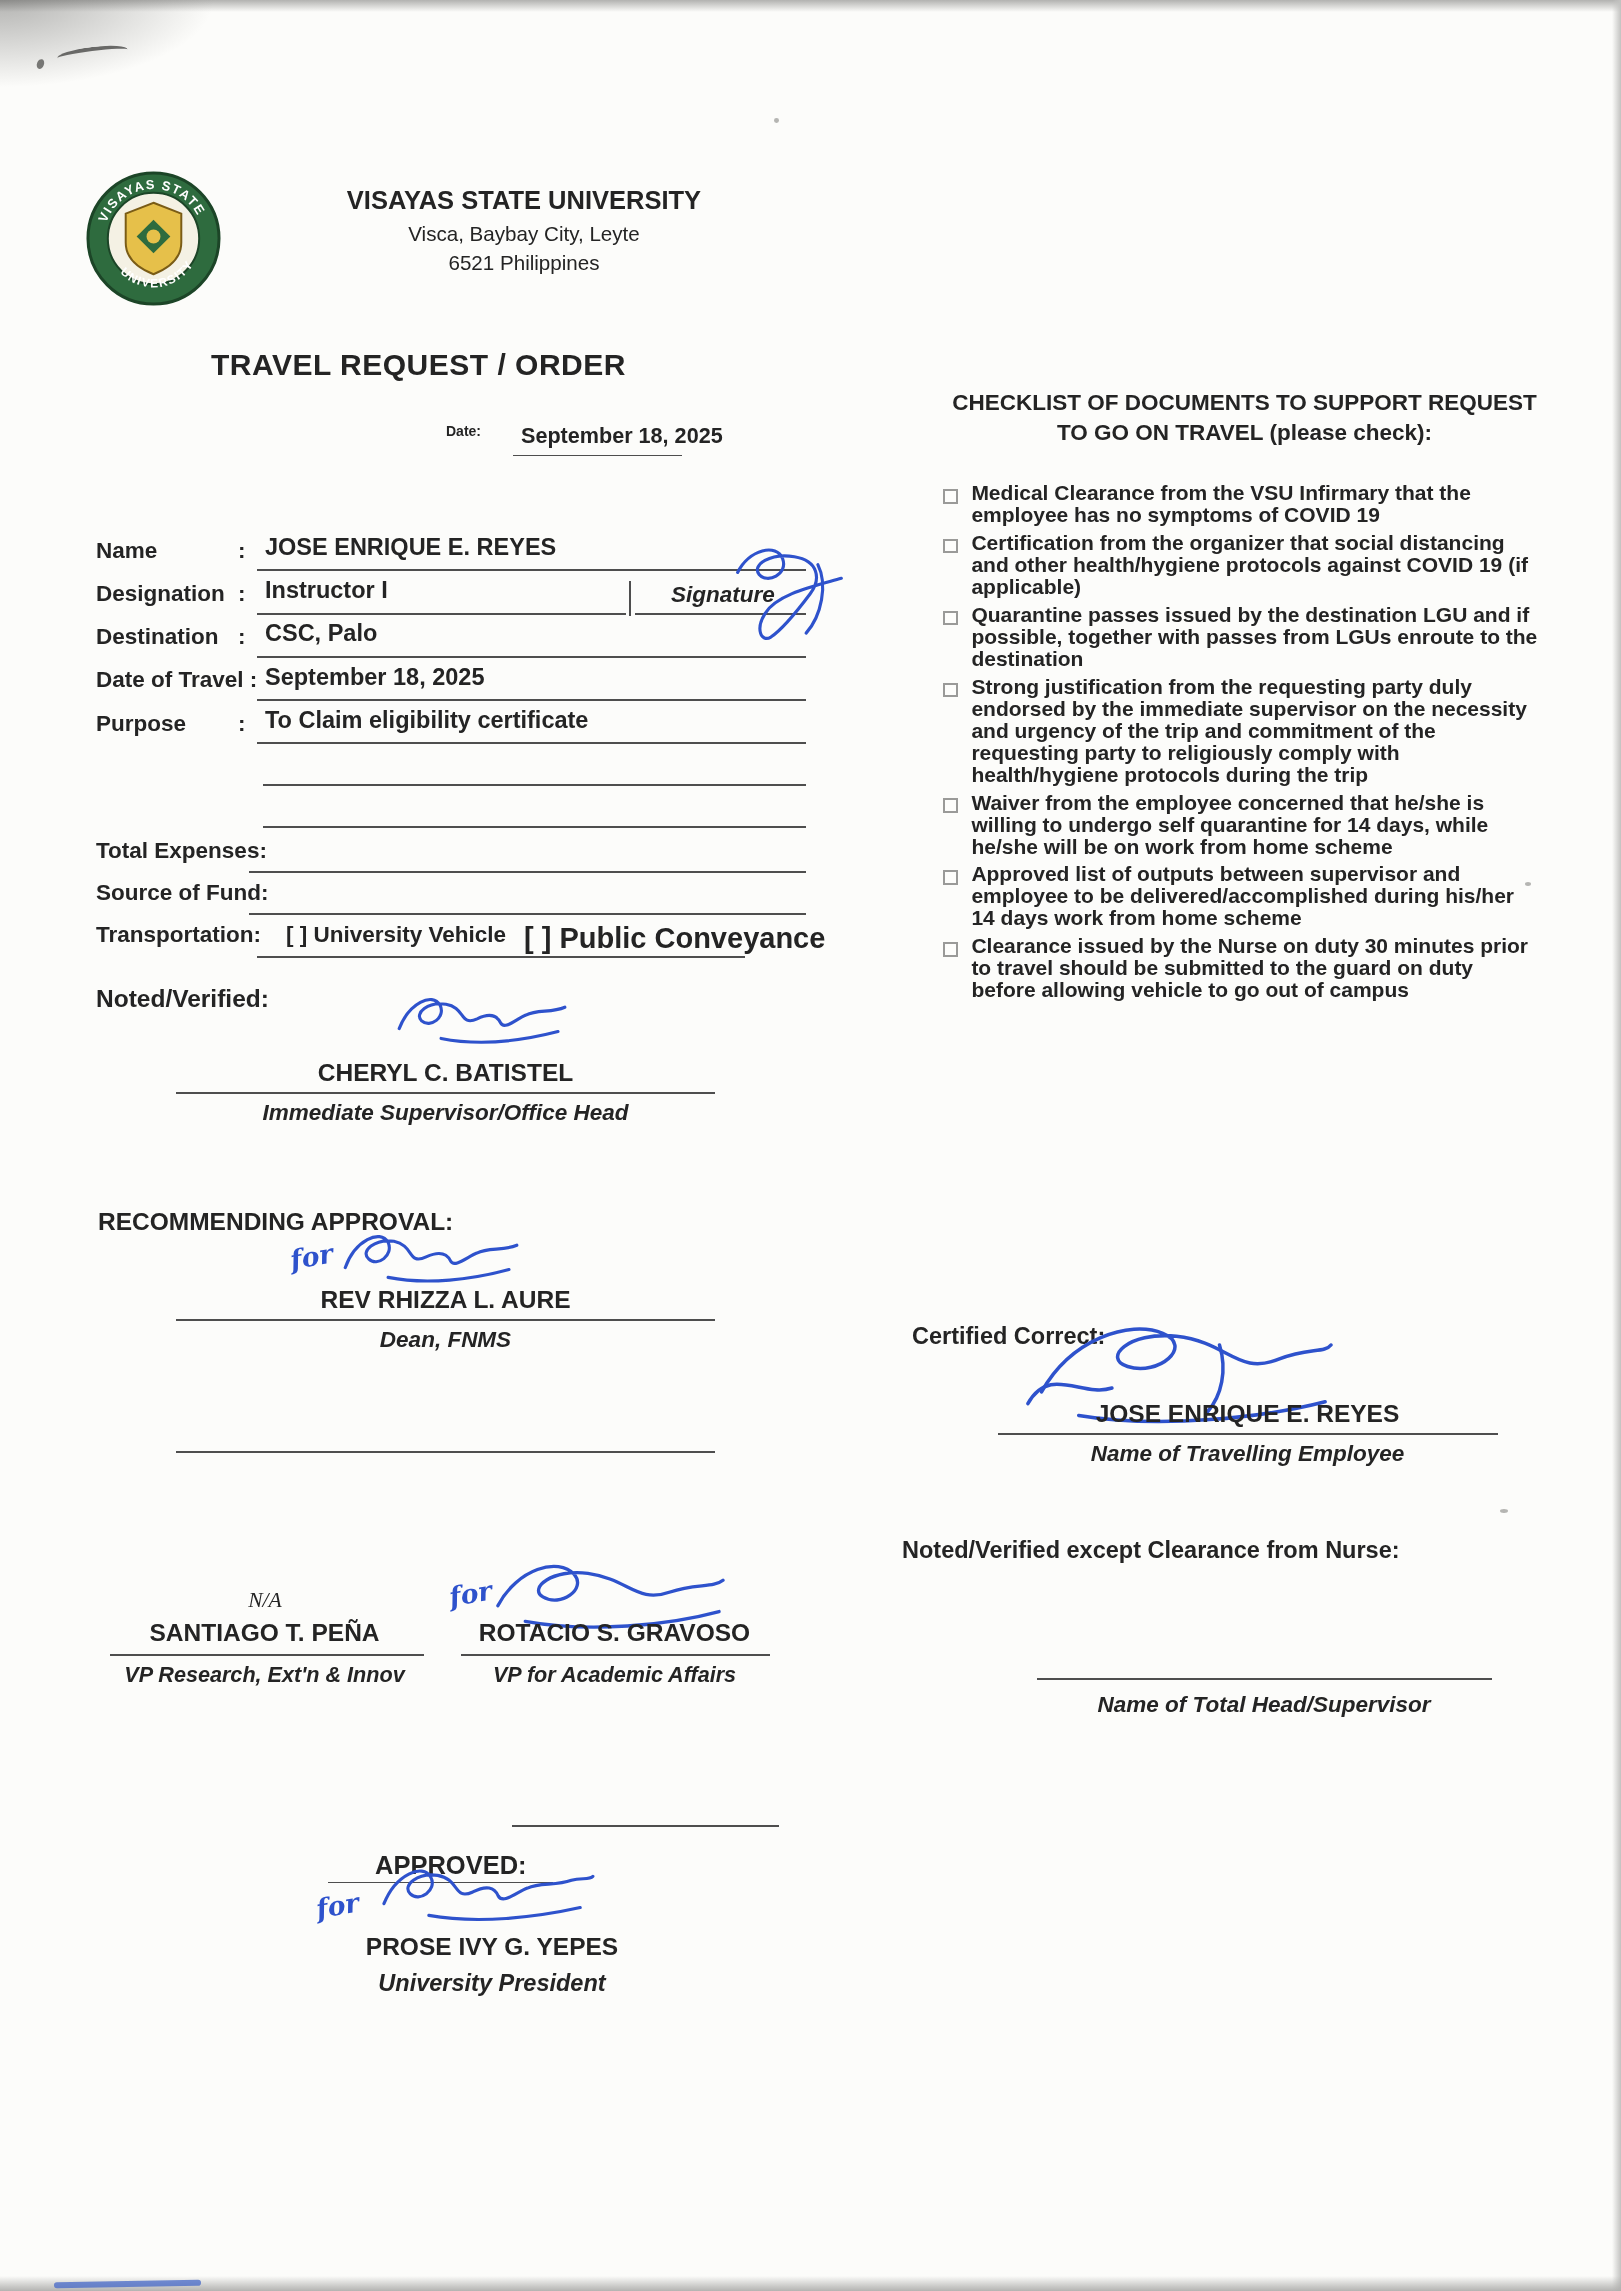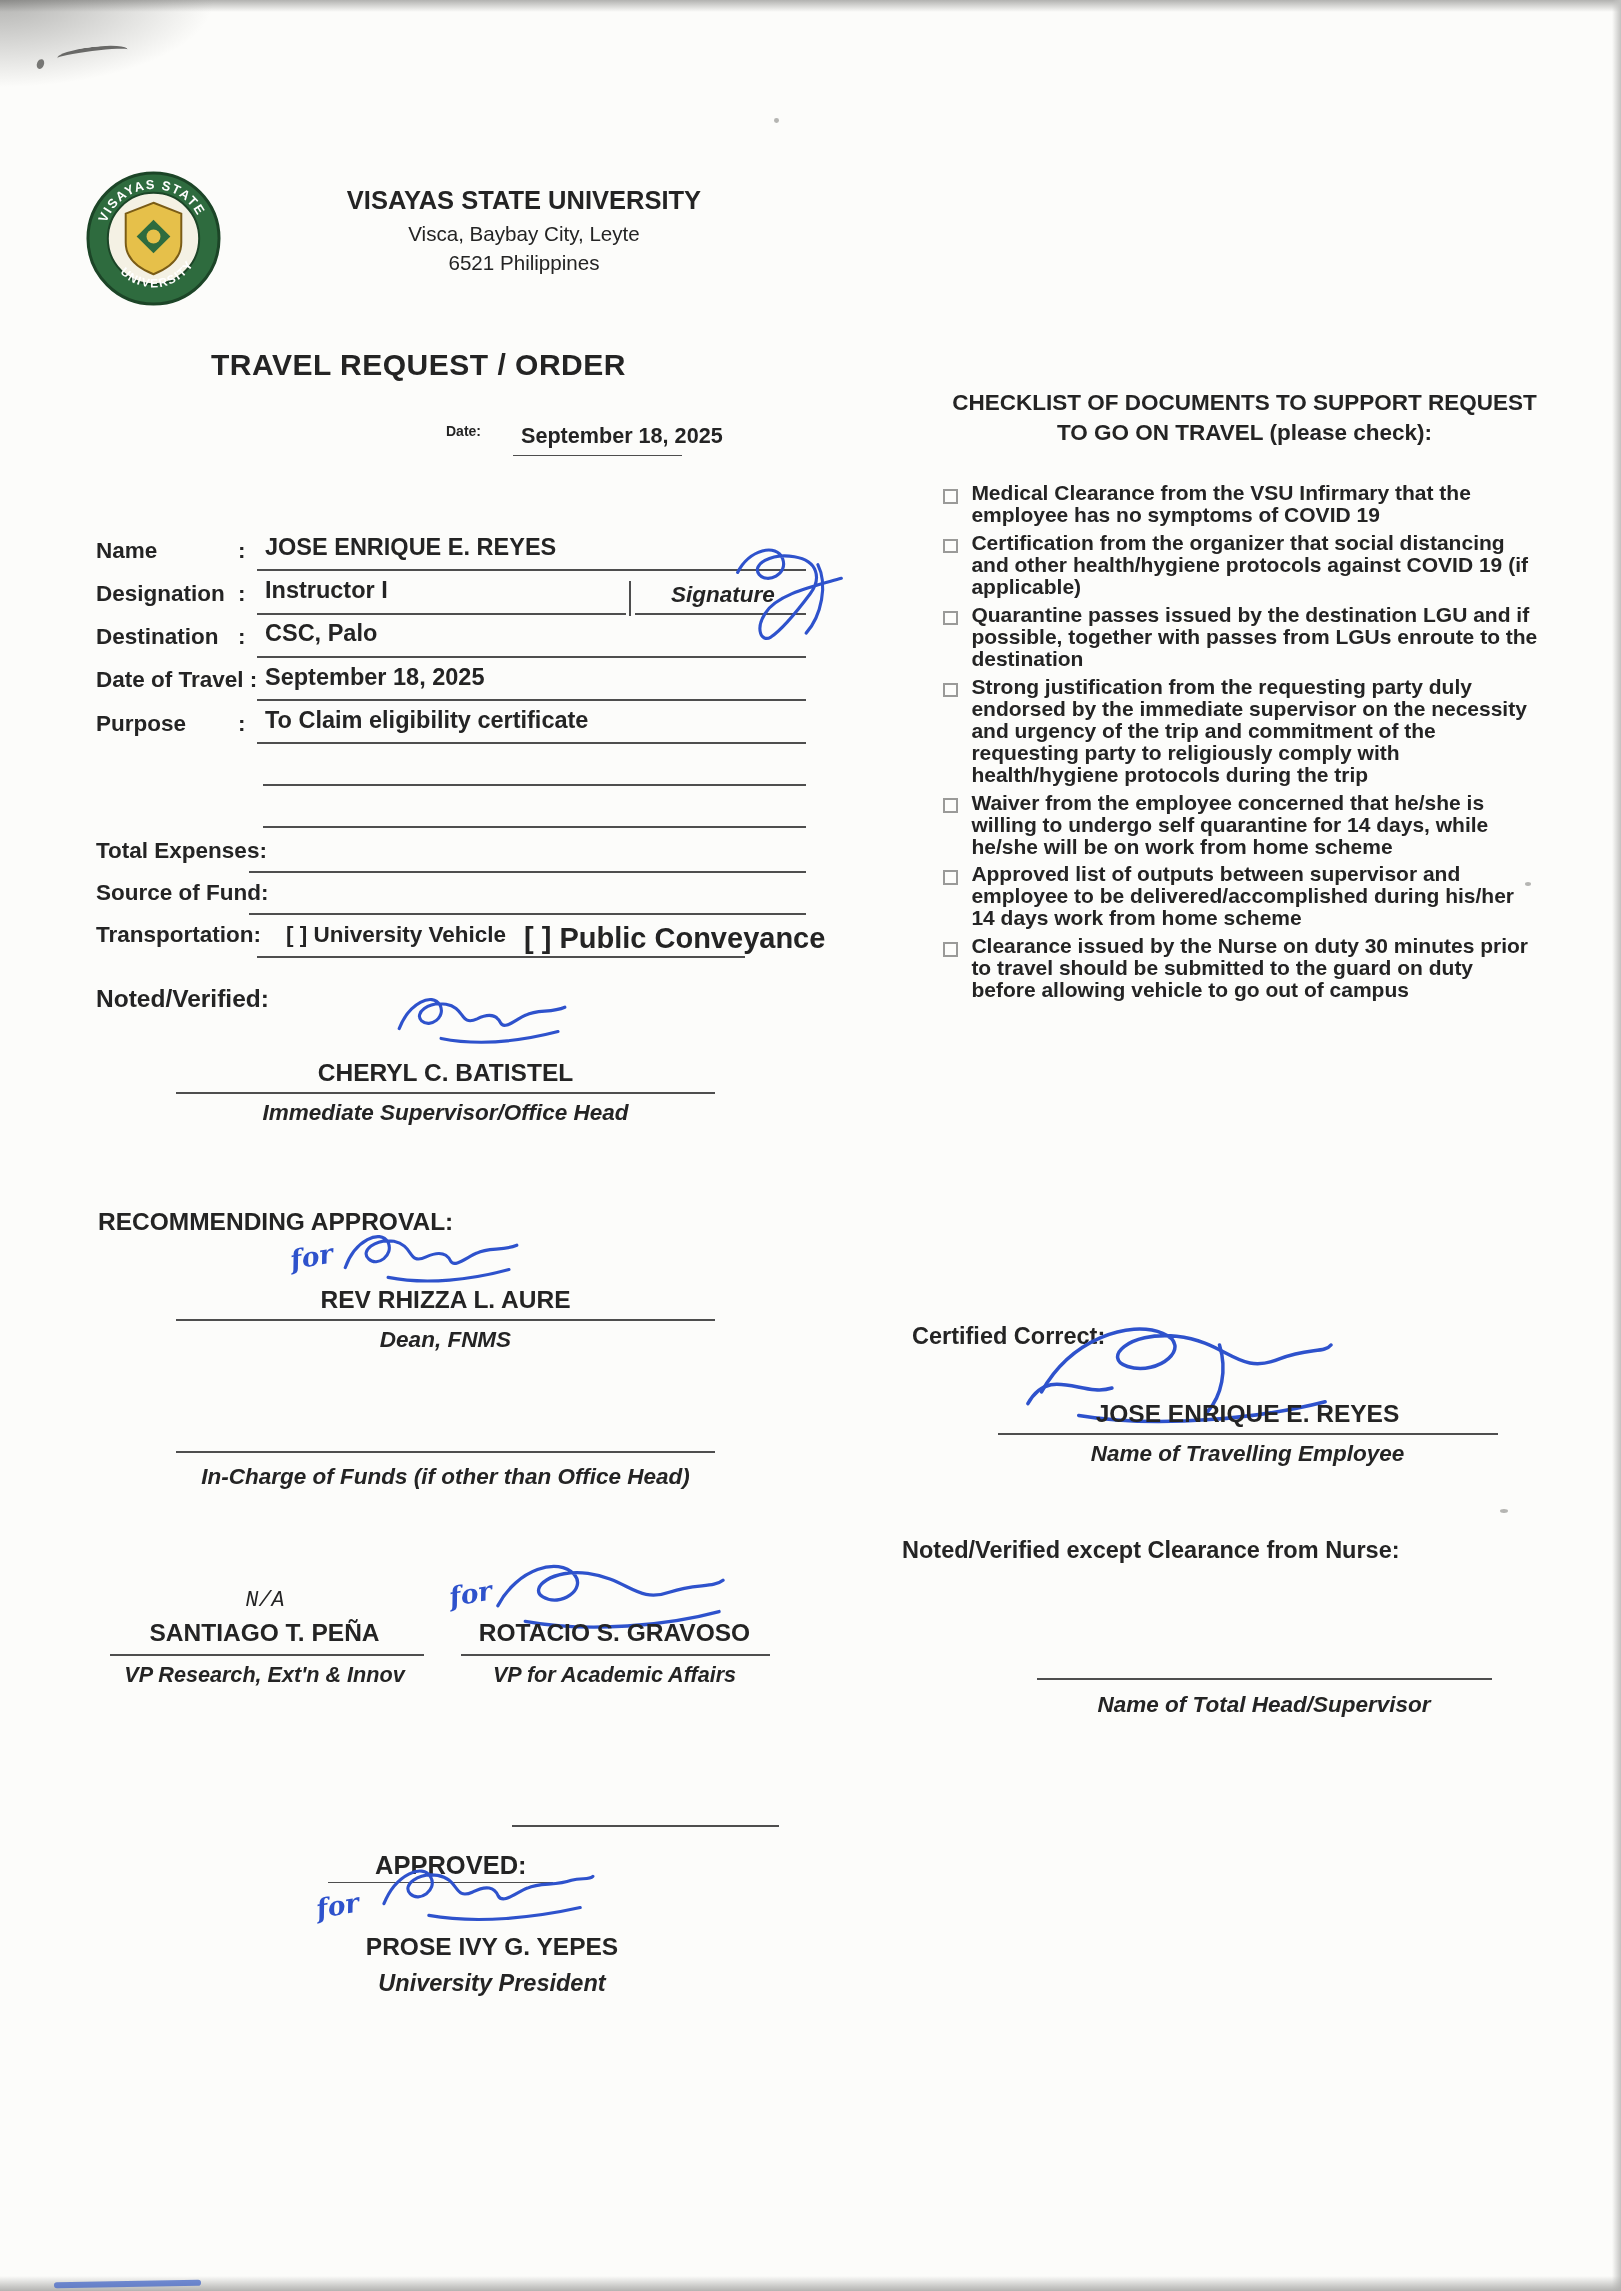--- a/index.html
+++ b/index.html
@@ -141,23 +141,22 @@
   <div class="abs hand b" style="left:290px; top:1241px; font-size:26.5px;">for</div>
   <svg class="abs sig" style="left:331px; top:1215px;" width="201" height="78" viewBox="0 0 205 80">
     <path stroke-width="3.2" d="M14,54 C24,26 50,14 58,28 C64,41 47,54 38,45 C29,37 45,24 64,27 C85,31 78,52 97,43 C110,37 118,39 122,47 C126,55 139,43 149,39 C161,33 176,37 190,31"></path>
     <path stroke-width="3.2" d="M58,64 C98,72 145,66 182,56"></path>
   </svg>
   <div class="abs b ctr" style="left:176px; top:1286px; width:539px; font-size:24.5px;">REV RHIZZA L. AURE</div>
   <div class="line" style="left:176px; top:1319px; width:539px;"></div>
   <div class="abs b i ctr" style="left:176px; top:1327px; width:539px; font-size:22.5px;">Dean, FNMS</div>
 
   <div class="line" style="left:176px; top:1451px; width:539px;"></div>
-  <div class="abs b i ctr" style="left:137px; top:1464px; width:617px; font-size:22.5px;">In-Charge of Funds (if other than Office Head)</div>
-
-  <div class="abs i ctr" style="left:118px; top:1588px; width:294px; font-size:21.6px; font-family:Liberation Mono, monospace;">N/A</div>
+
+  <div class="abs i ctr" style="left:118px; top:1588px; width:294px; font-size:21.6px; font-family:Liberation Serif, serif;">N/A</div>
   <div class="abs b ctr" style="left:103px; top:1619px; width:323px; font-size:24.5px;">SANTIAGO T. PEÑA</div>
   <div class="line" style="left:110px; top:1654px; width:314px;"></div>
   <div class="abs b i ctr" style="left:93px; top:1662px; width:343px; font-size:21.6px;">VP Research, Ext'n &amp; Innov</div>
 
   <div class="abs hand b" style="left:449px; top:1578px; font-size:26.5px;">for</div>
   <svg class="abs sig" style="left:482px; top:1545px;" width="250" height="93" viewBox="0 0 255 95">
     <path stroke-width="3.4" d="M16,62 C36,24 78,12 94,30 C107,45 80,64 62,53 C47,44 72,24 108,29 C150,35 158,60 192,48 C218,39 236,44 246,36"></path>
     <path stroke-width="3.4" d="M44,78 C110,90 190,82 242,68"></path>
   </svg>
   <div class="abs b ctr" style="left:453px; top:1619px; width:323px; font-size:24.5px;">ROTACIO S. GRAVOSO</div>

